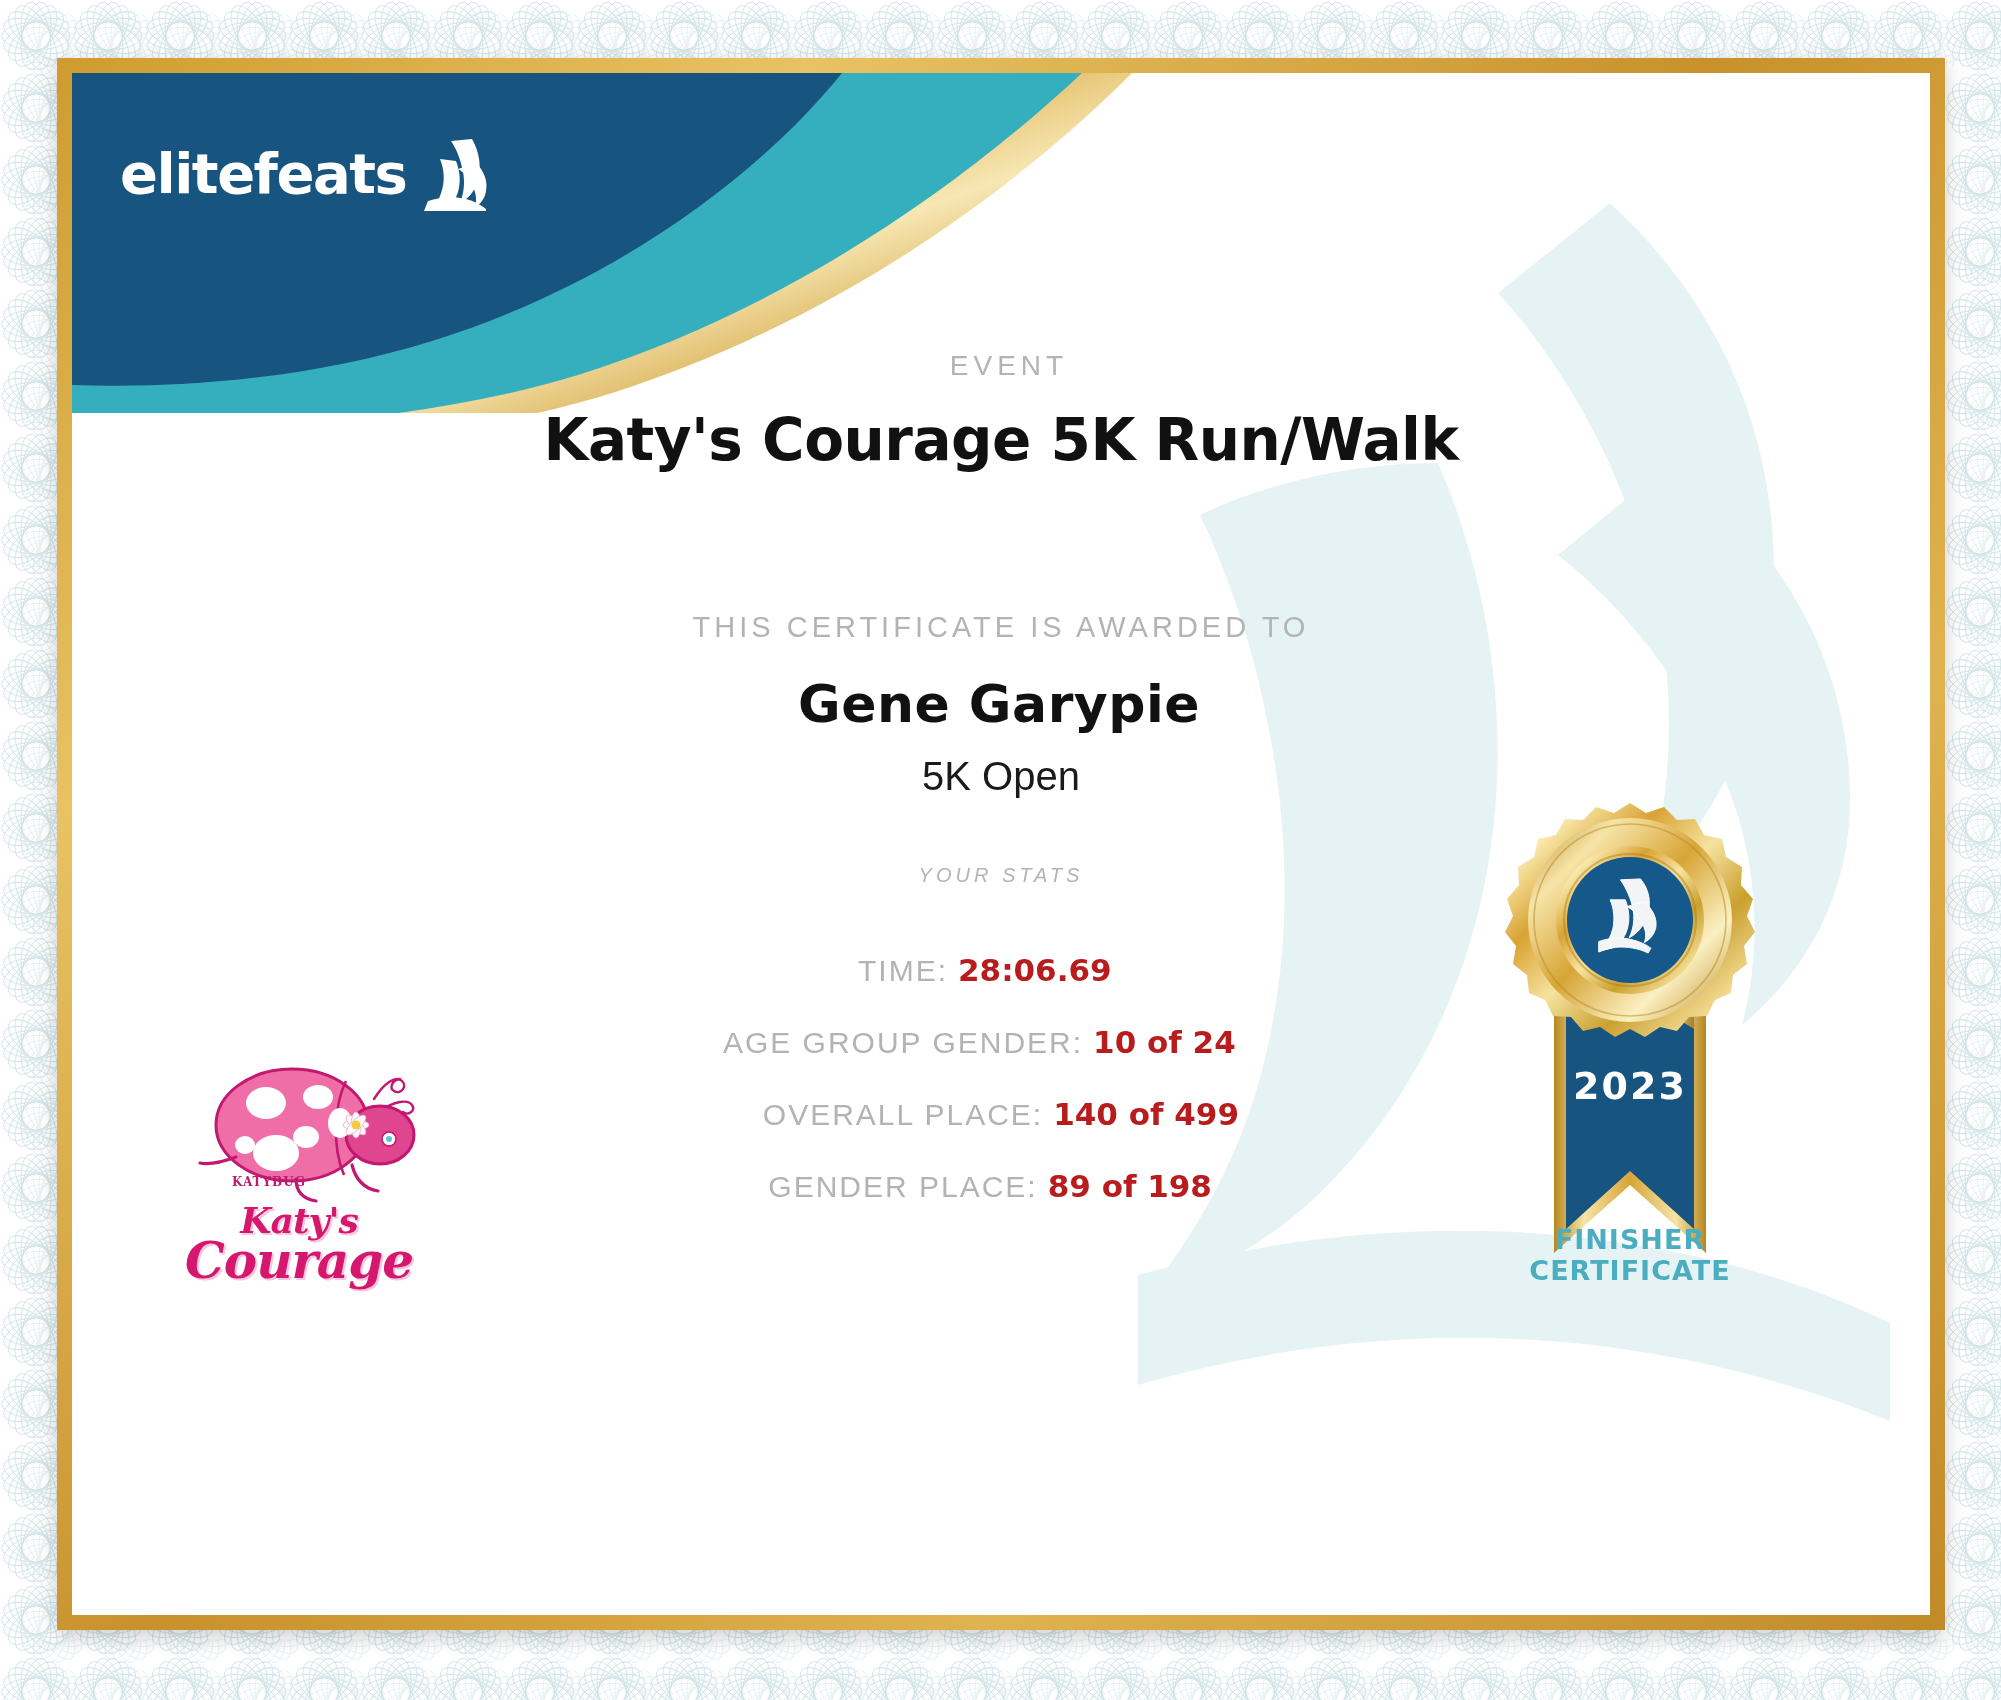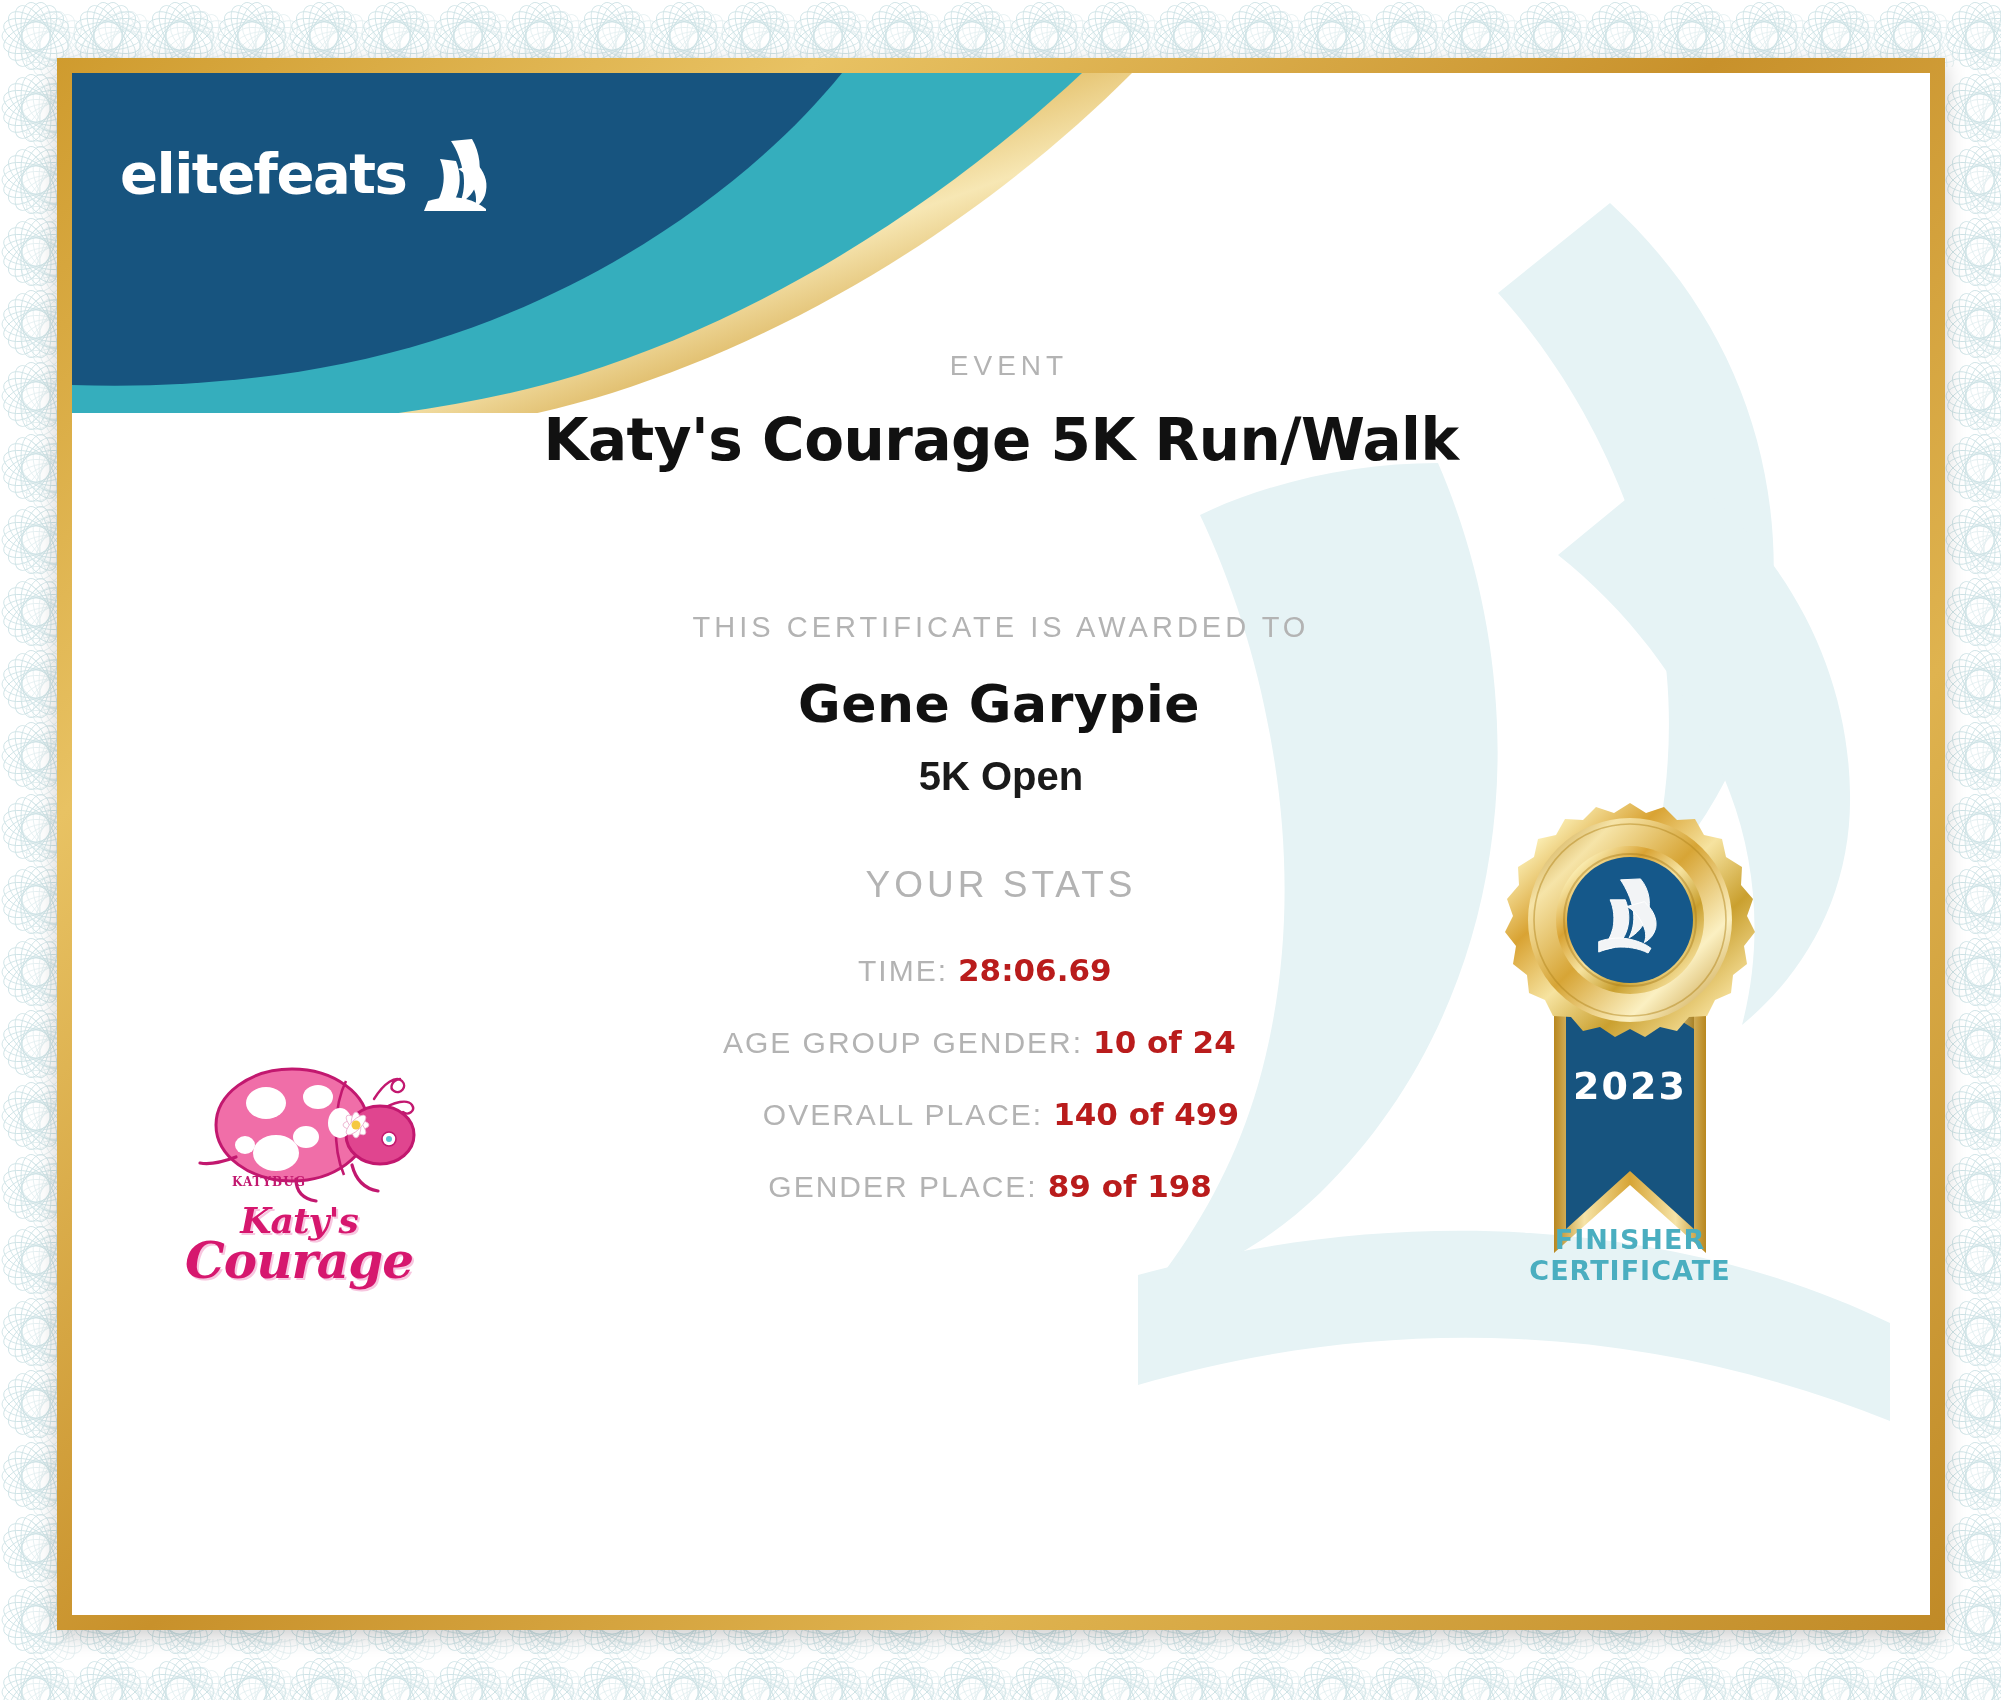--- a/index.html
+++ b/index.html
@@ -120,29 +120,30 @@
     font-weight:700;
     color:#111111;
     letter-spacing:0.5px;
   }
 
   #recipient-division {
     position:absolute;
     left:0; right:0; top:681px;
     font-family:"Liberation Sans", sans-serif;
     font-size:40px;
-    font-weight:700;
+    font-weight:400;
     color:#1a1a1a;
   }
 
   #stats-label {
     position:absolute;
     left:0; right:0; top:791px;
-    font-size:37px;
+    font-size:20px;
     letter-spacing:4px;
+    font-style:italic;
   }
 
   
   #stats-table {
     position:absolute;
     left:0; right:0; top:865px;
     display:flex;
     flex-direction:column;
     gap:22px;
   }

